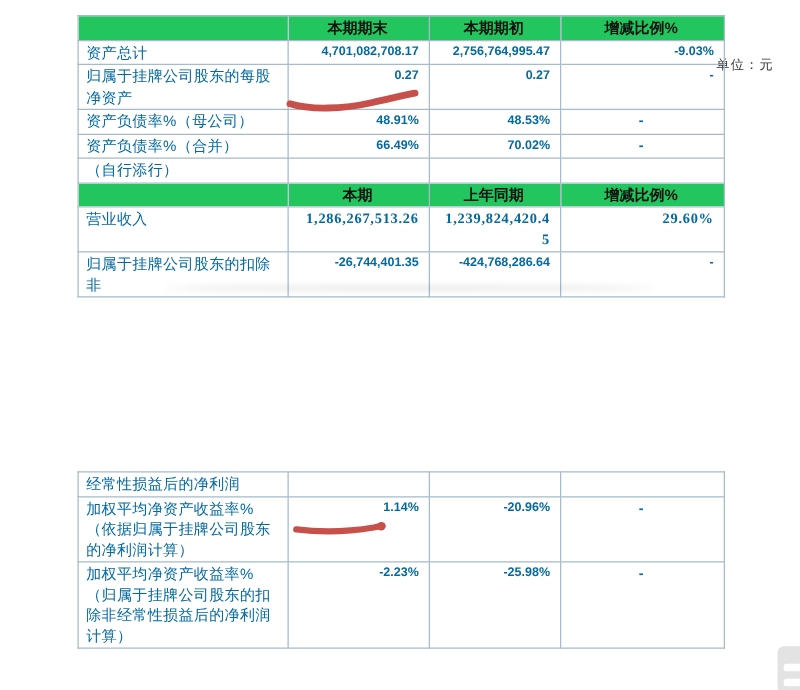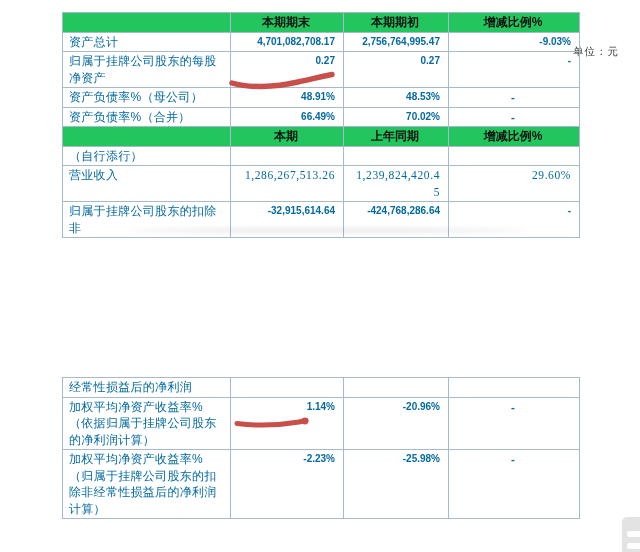--- a/index.html
+++ b/index.html
@@ -29,21 +29,21 @@
   }
   td.h{
     background:#22c55e;
     font-weight:bold;text-align:center;
     color:#111;
   }
   td.lbl{letter-spacing:0.3px;}
   td.v{text-align:right;font-weight:bold;font-size:10px;}
   td.vc{text-align:center;font-weight:bold;font-size:11.5px;}
   td.vs{
-    text-align:right;font-weight:normal;font-size:11.5px;
+    text-align:right;font-weight:bold;font-size:11.5px;
     font-family:"Liberation Serif","DejaVu Serif",serif;
     letter-spacing:0.6px;
   }
   .scribble{position:absolute;pointer-events:none;}
   .tbl-shadow{
     position:absolute;left:132px;top:229px;width:392px;height:3px;
     background:rgba(90,90,90,0.20);border-radius:50%;filter:blur(2.5px);
   }
   .float-widget{
     position:absolute;left:622px;top:517px;width:26px;height:38px;
@@ -93,40 +93,40 @@
     <td class="v">48.53%</td>
     <td class="vc">-</td>
   </tr>
   <tr>
     <td class="lbl">资产负债率%（合并）</td>
     <td class="v">66.49%</td>
     <td class="v">70.02%</td>
     <td class="vc">-</td>
   </tr>
   <tr>
+    <td class="lbl">（自行添行）</td>
+    <td class="v"></td>
+    <td class="v"></td>
+    <td class="v"></td>
+  </tr>
+  <tr>
     <td class="h"></td>
     <td class="h">本期</td>
     <td class="h">上年同期</td>
     <td class="h">增减比例%</td>
-  </tr>
-  <tr>
-    <td class="lbl">（自行添行）</td>
-    <td class="v"></td>
-    <td class="v"></td>
-    <td class="v"></td>
   </tr>
   <tr>
     <td class="lbl">营业收入</td>
     <td class="vs">1,286,267,513.26</td>
     <td class="vs">1,239,824,420.45</td>
     <td class="vs">29.60%</td>
   </tr>
   <tr>
     <td class="lbl">归属于挂牌公司股东的扣除非</td>
-    <td class="v">-32,915,614.64</td>
+    <td class="v">-26,744,401.35</td>
     <td class="v">-424,768,286.64</td>
     <td class="v">-</td>
   </tr>
 </tbody>
   </table>
 
 <div class="tbl-shadow"></div>
 
 <table class="fin" id="t2">
   <colgroup>

